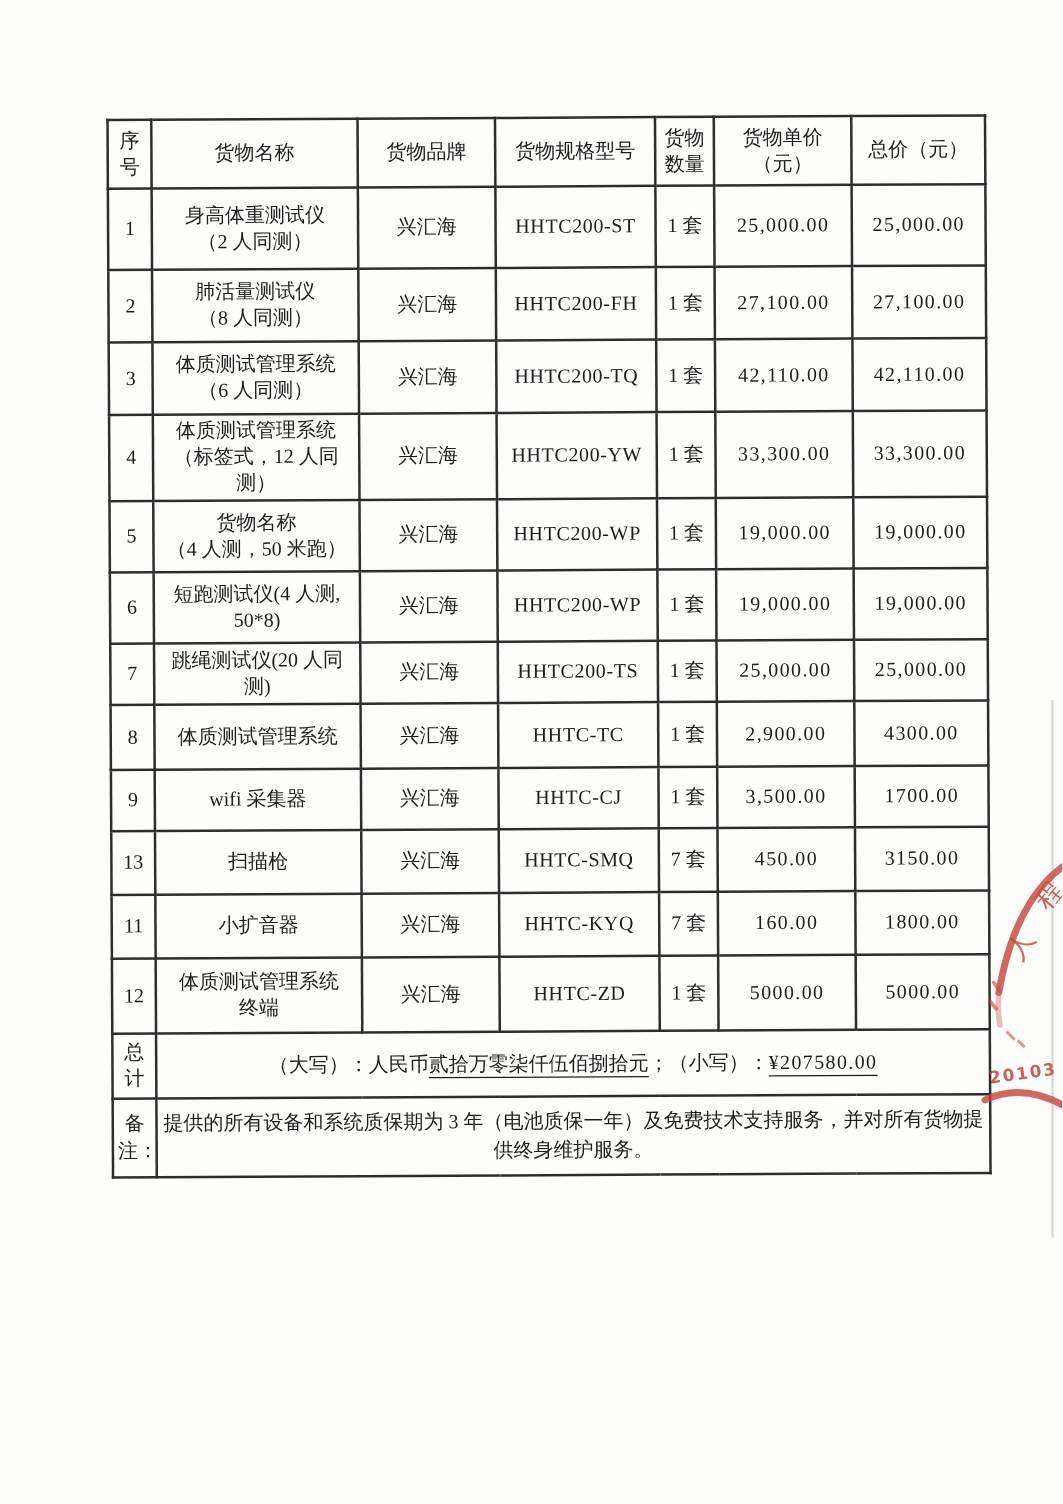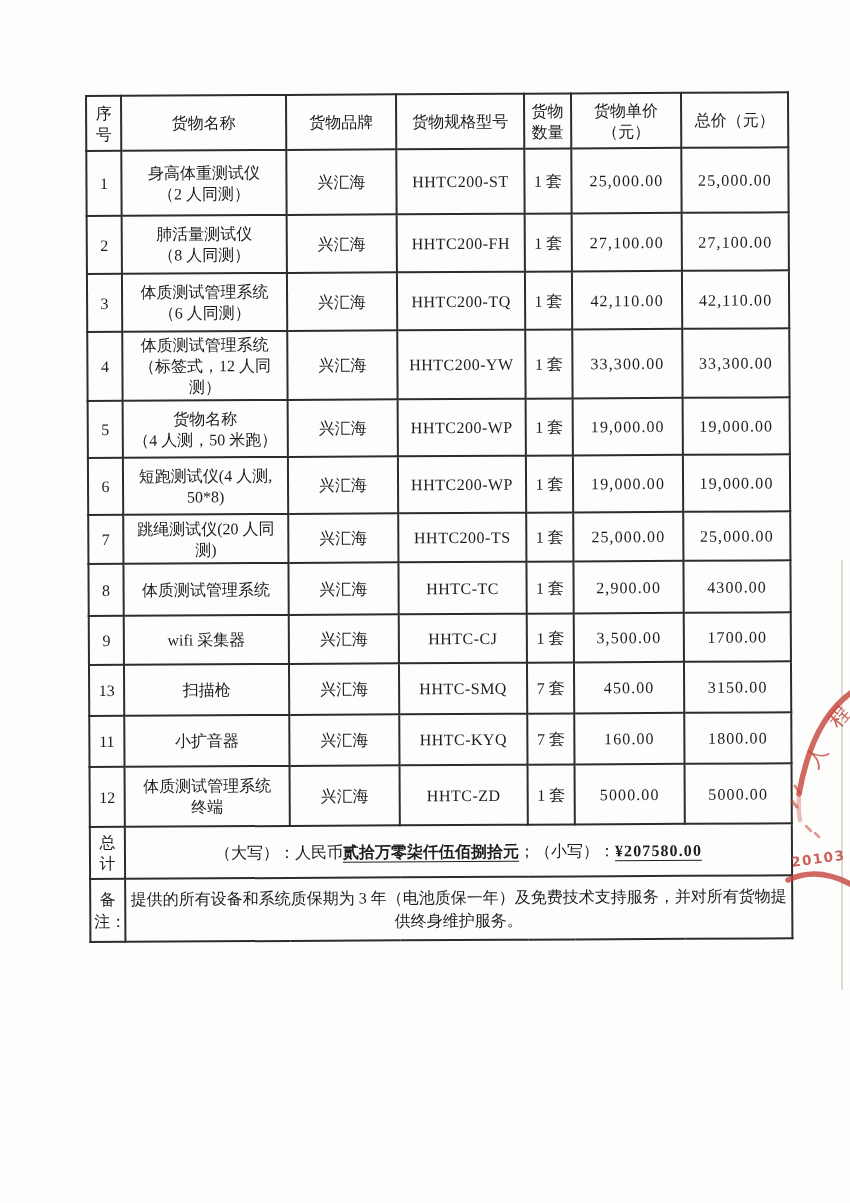--- a/index.html
+++ b/index.html
@@ -36,21 +36,21 @@
   tbody tr:nth-child(9){height:49px;}
   tbody tr:nth-child(10){height:51px;}
   tbody tr:nth-child(11){height:51px;}
   tbody tr:nth-child(12){height:60px;}
   tr.total-row{height:52px;}
   tr.remark-row{height:63px;}
   th.h-name{text-align:left;padding-left:10px;}
   .num{letter-spacing:1.1px;white-space:nowrap;}
   .model{letter-spacing:0.5px;white-space:nowrap;}
   td.c-total-text{text-align:left;padding-left:14px;padding-right:8px;}
-  .u{border-bottom:1.5px solid #1d1d1d;padding-bottom:1px;font-weight:bold;}
+  .u{border-bottom:1.5px solid #1d1d1d;padding-bottom:1px;}
   td.c-remark-text{padding:6px 14px;}
   .remark-line{text-align:center;line-height:23px;}
   .label-2line div{line-height:22px;}
   
   .stamp{position:absolute;left:784px;top:666px;width:66px;height:244px;}
   .stamp *{fill:none;stroke:#c4443b;}
   .stamp text{fill:#c4443b;stroke:none;font-family:"DejaVu Sans","Liberation Sans",sans-serif;}
   .crease{
     position:absolute;left:841px;top:560px;width:1.5px;height:430px;
     background:rgba(140,125,115,0.28);

